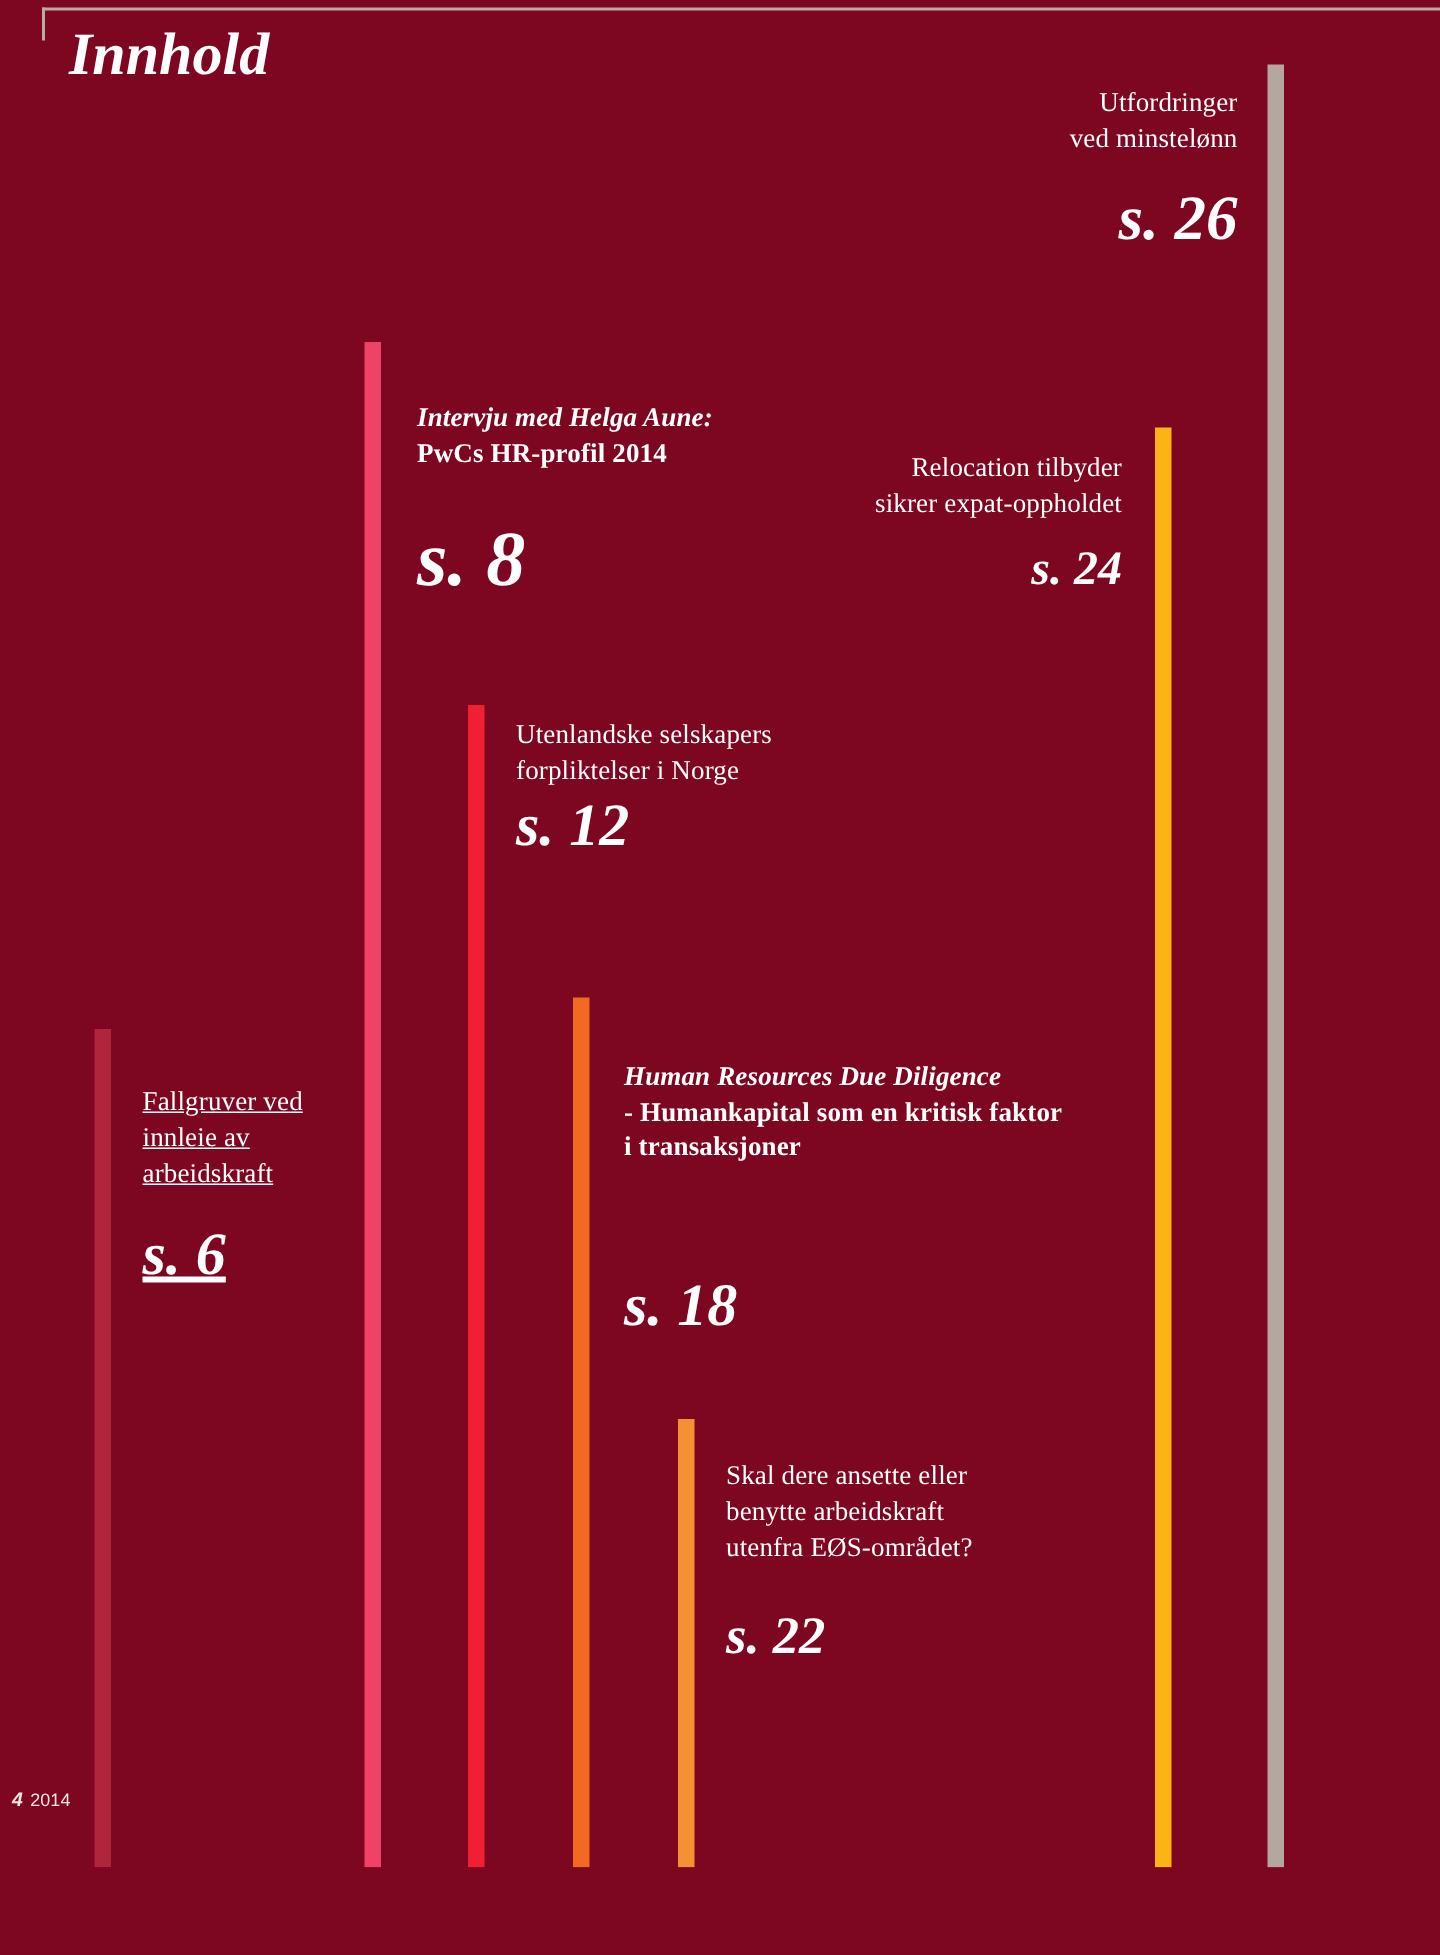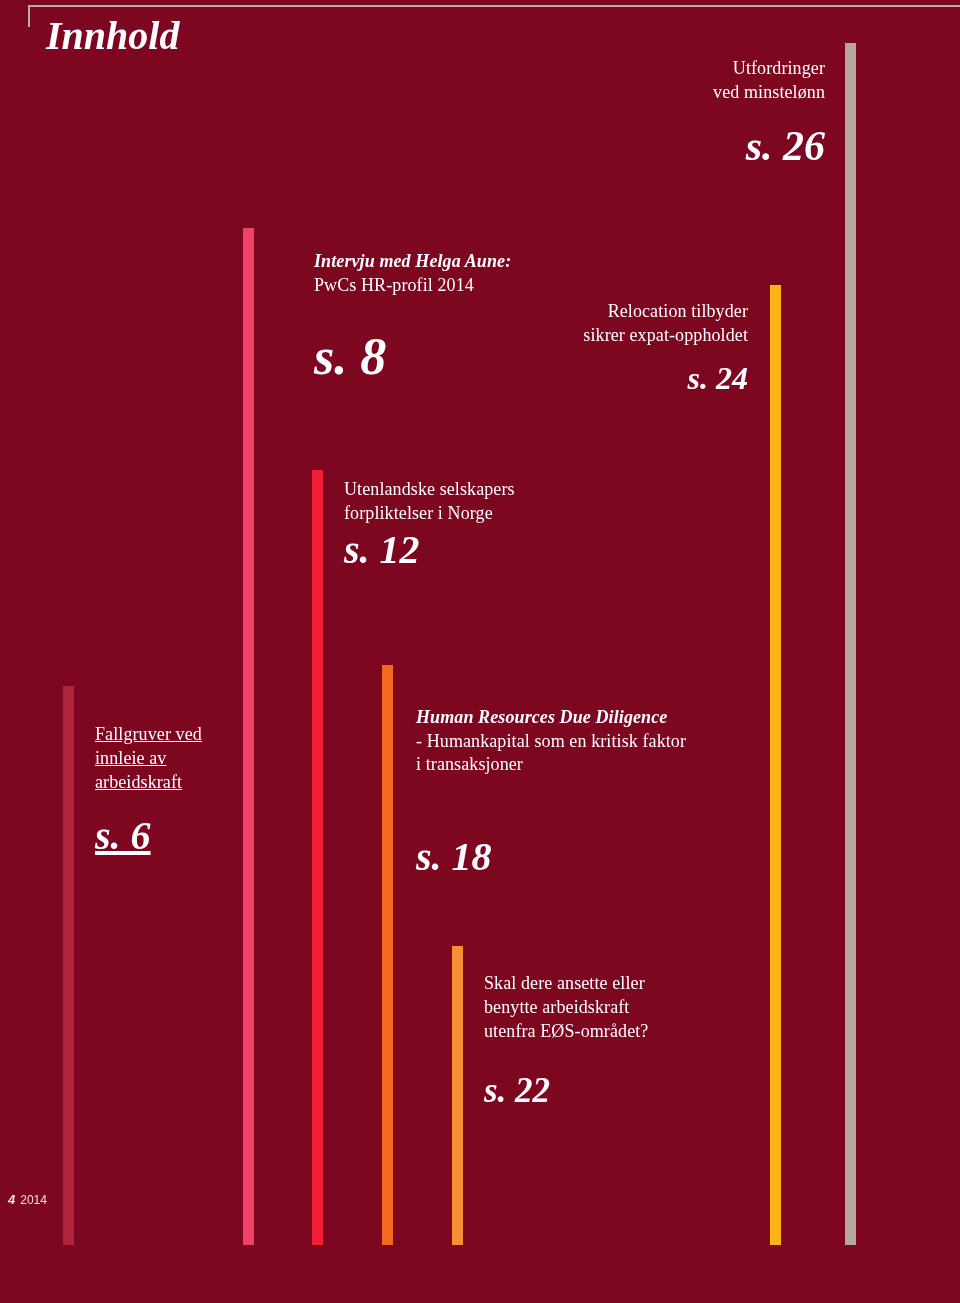--- a/index.html
+++ b/index.html
@@ -54,54 +54,54 @@
     font-size: 18px;
     line-height: 1.32;
     letter-spacing: 0.1px;
     white-space: pre-line;
   }
   .entry .title.bolditalic {
     font-weight: bold;
     font-style: italic;
   }
   .entry .title.bolditalic .sub {
-    font-weight: normal;
+    font-weight: bold;
     font-style: normal;
     display: block;
   }
   .entry .page {
     font-weight: bold;
     font-style: italic;
     font-size: 38px;
     line-height: 1.0;
     margin-top: 14px;
     white-space: nowrap;
   }
 
   .align-right { text-align: right; }
   .align-left  { text-align: left; }
 
   
   #entry-26 { right: 135px; top: 57px; }
   #entry-26 .page { font-size: 42px; margin-top: 20px; }
 
-  #entry-8  { left: 278px; top: 226px; margin-left: 36px; }
+  #entry-8  { left: 278px; top: 243px; }
   #entry-8  .page { font-size: 52px; margin-top: 10px; }
 
   #entry-24 { right: 212px; top: 300px; }
   #entry-24 .page { font-size: 32px; margin-top: 14px; }
 
   #entry-12 { left: 344px; top: 478px; }
   #entry-12 .page { font-size: 40px; margin-top: 4px; }
 
   #entry-6  { left: 95px;  top: 723px; text-decoration: underline; }
   #entry-6  .page { font-size: 40px; margin-top: 22px; }
 
   #entry-18 { left: 416px; top: 682px; }
-  #entry-18 .page { font-size: 40px; margin-top: 36px; }
+  #entry-18 .page { font-size: 40px; margin-top: 49px; }
 
   #entry-22 { left: 484px; top: 972px; }
   #entry-22 .page { font-size: 35px; margin-top: 30px; }
 
   
   #footer {
     position: absolute;
     left: 8px;
     bottom: 38px;
     font-family: "Liberation Sans", "DejaVu Sans", sans-serif;

